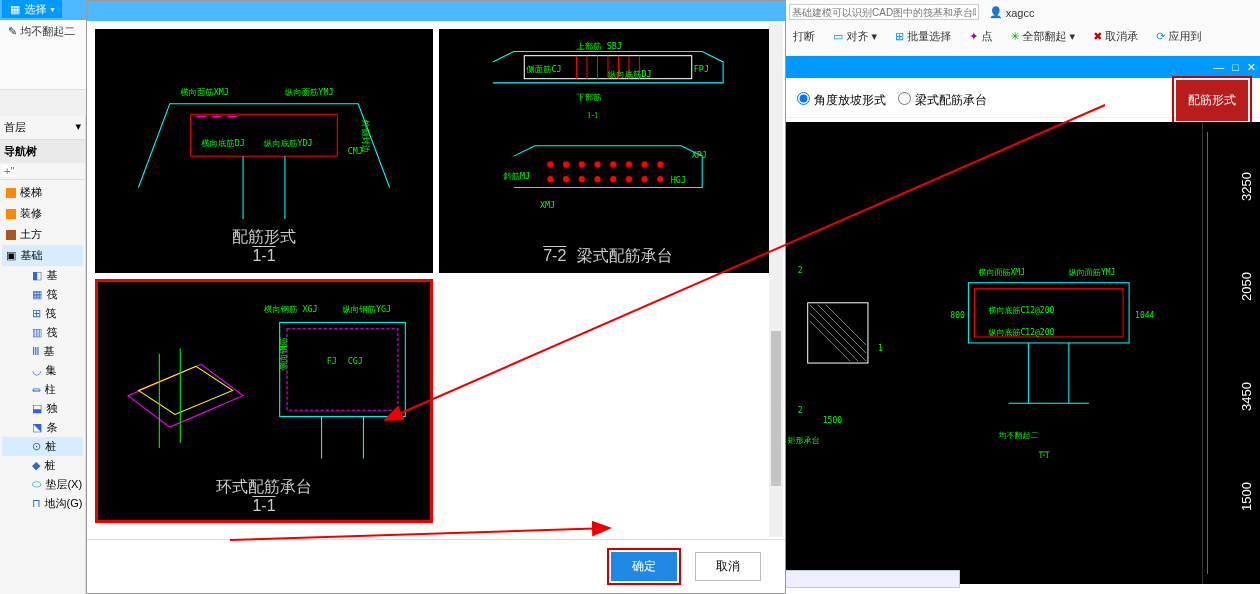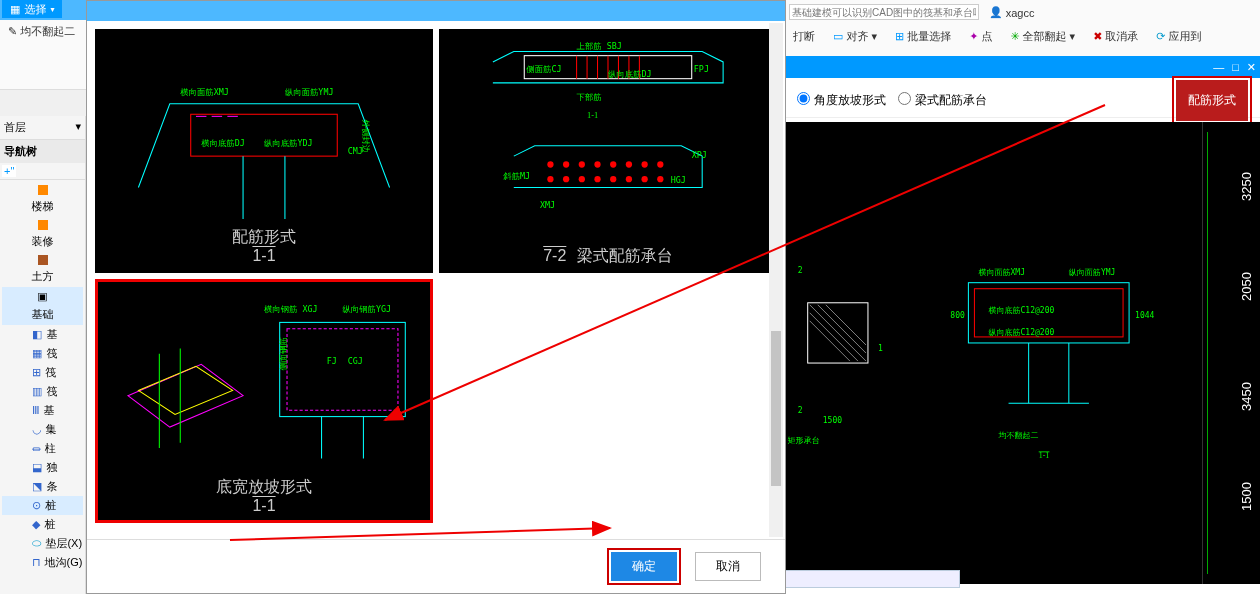--- a/index.html
+++ b/index.html
@@ -9,21 +9,21 @@
     .top-bar { position: absolute; top: 0; left: 0; right: 0; height: 90px; background: #fafafa; border-bottom: 1px solid #ddd; }
     .title-row { height: 20px; background: #4db8ff; display: flex; align-items: center; padding-left: 4px; color: #fff; font-size: 11px; }
     .ribbon-btn { display: inline-flex; align-items: center; gap: 3px; font-size: 11px; color: #333; padding: 2px 4px; cursor: pointer; }
     
     
     .left-panel { position: absolute; left: 0; top: 116px; width: 86px; bottom: 0; background: #f5f5f5; border-right: 1px solid #ddd; font-size: 11px; }
     .floor-sel { padding: 4px; border-bottom: 1px solid #ddd; }
     .nav-title { padding: 4px; background: #eaeaea; font-weight: bold; }
     .nav-tree { padding: 2px; }
     .nav-item { display: flex; align-items: center; gap: 4px; padding: 3px 4px 3px 16px; cursor: pointer; }
-    .nav-item.l1 { padding-left: 4px; flex-direction: column; }
+    .nav-item.l1 { padding-left: 4px; }
     .nav-sq { width: 10px; height: 10px; display: inline-block; }
     .nav-sub { padding-left: 30px; display: flex; align-items: center; gap: 4px; padding-top: 2px; padding-bottom: 2px; font-size: 11px; }
     
     
     .gallery-dialog { position: absolute; left: 86px; top: 0; width: 700px; height: 594px; background: #fff; border: 1px solid #999; z-index: 5; }
     .gallery-title { height: 20px; background: #4db8ff; }
     .gallery-body { padding: 8px; display: grid; grid-template-columns: 1fr 1fr; gap: 6px; height: 510px; overflow: auto; }
     .gallery-tile { background: #000; position: relative; display: flex; flex-direction: column; align-items: center; justify-content: flex-end; color: #ccc; font-size: 16px; font-family: "SimSun", serif; padding-bottom: 8px; }
     .gallery-tile.selected { outline: 3px solid #e00; outline-offset: -3px; }
     .gallery-tile .diag { position: absolute; inset: 12px 12px 60px 12px; }
@@ -358,21 +358,21 @@
         <rect x="172" y="36" width="106" height="78" fill="none" stroke="#f0f" stroke-dasharray="3 2"></rect>
         <text x="170" y="65" fill="#0f0" transform="rotate(-90 176 70)">侧面钢筋</text>
         <text x="210" y="70" fill="#0f0">FJ</text>
         <text x="230" y="70" fill="#f80">CGJ</text>
         <text x="150" y="20" fill="#ccc">横向钢筋 XGJ</text>
         <text x="225" y="20" fill="#ff0">纵向钢筋YGJ</text>
         <line x1="205" y1="120" x2="205" y2="160" stroke="#0ff"></line>
           <line x1="245" y1="120" x2="245" y2="160" stroke="#0ff"></line>
       </svg>
       <div class="lbl">
-        <div>底宽放坡形式</div>
+        <div>环式配筋承台</div>
         <div class="sub">1-1</div>
       </div>
     </div>
 
     <div class="gallery-tile" style="background:#fff;"></div>
 
   </div>
   <div class="gallery-footer">
     <button class="dlg-btn primary boxed">确定</button>
     <button class="dlg-btn">取消</button>

